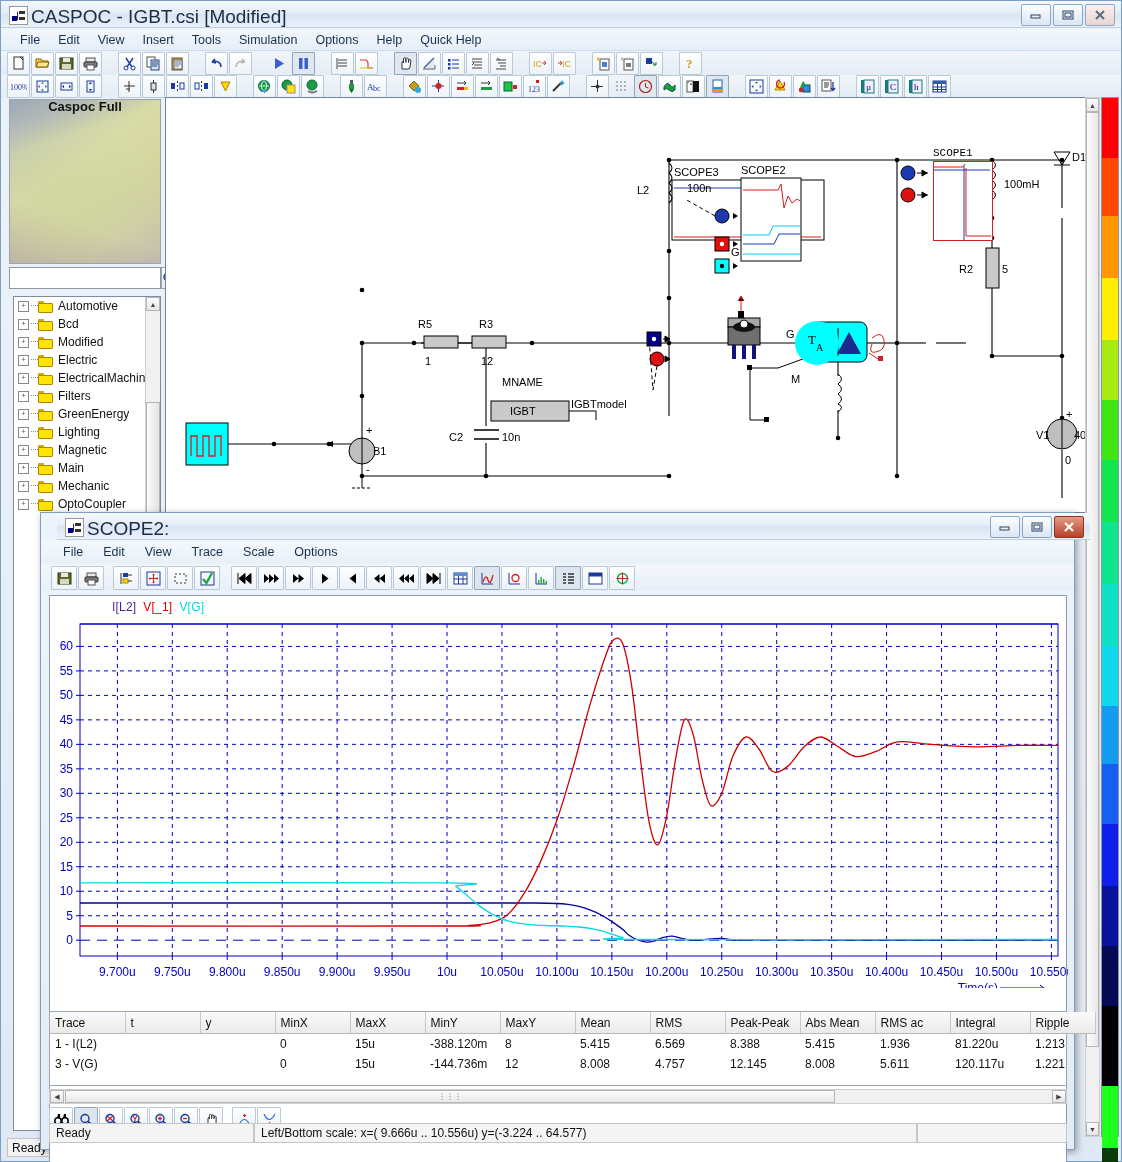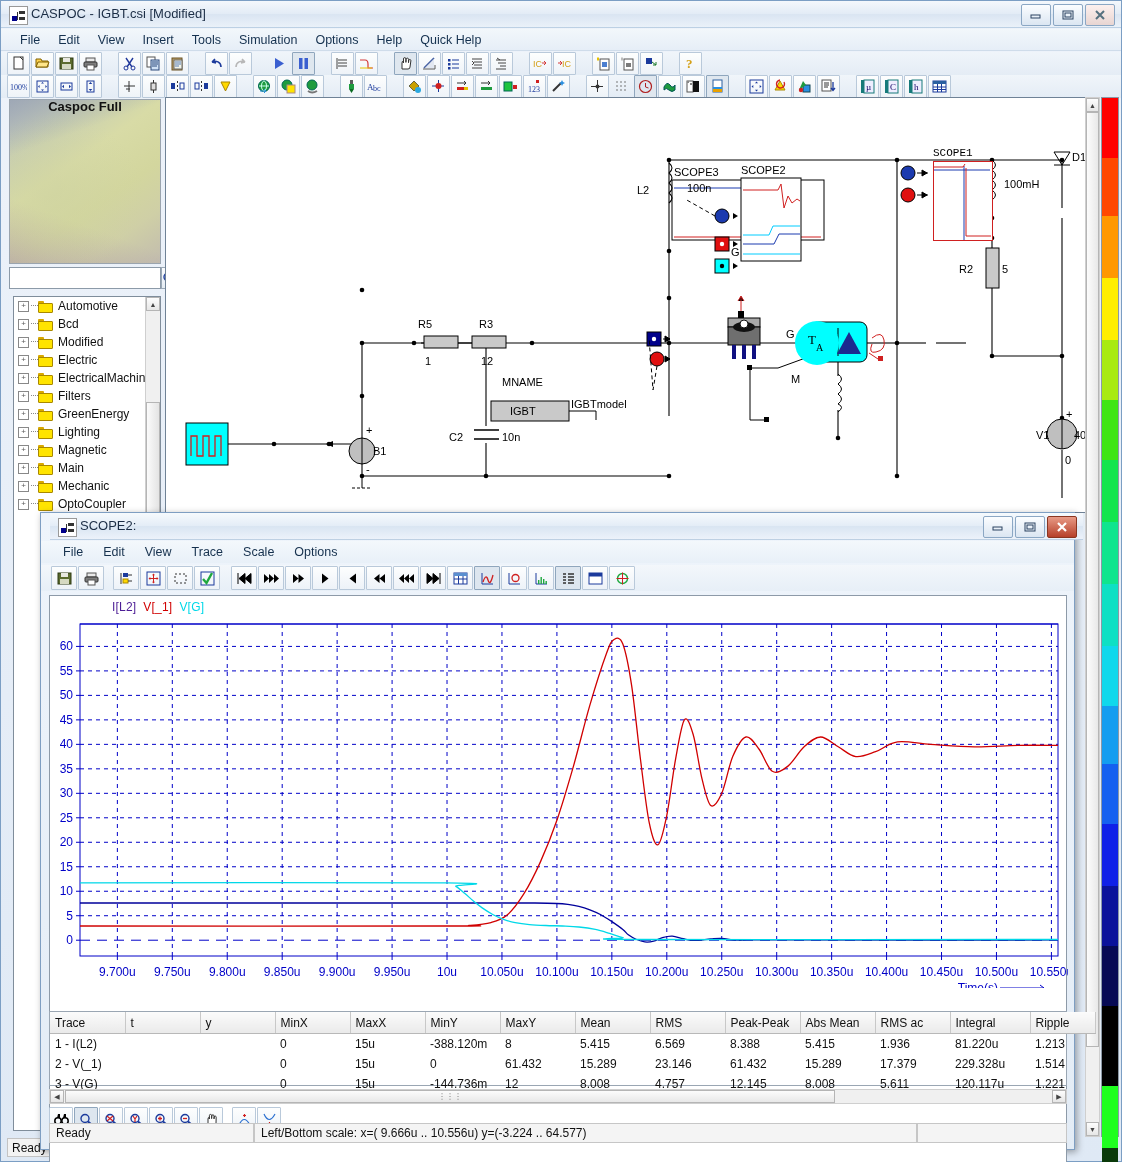--- a/index.html
+++ b/index.html
@@ -8,21 +8,21 @@
     font-family:"Liberation Sans",sans-serif;font-size:12px;
     background:#d6e3f0;
   }
   
   #main-window{position:absolute;left:0;top:0;width:1122px;height:1162px;
     background:linear-gradient(to bottom,#eef3fa 0%,#dfe9f5 100%);
     border:1px solid #7b9ec4;box-sizing:border-box;}
   .titlebar{position:absolute;left:0;top:0;width:100%;height:27px;
     background:linear-gradient(to bottom,#f4f8fc 0%,#e3ecf6 48%,#dae5f2 52%,#eaf1f9 100%);
     border-bottom:1px solid #bcd0e4;box-sizing:border-box;}
-  .title-text{position:absolute;left:30px;top:5px;font-size:13px;color:#1b2d45;}
+  .title-text{position:absolute;left:30px;top:5px;font-size:19px;color:#1b2d45;}
   .app-ico{position:absolute;left:8px;top:5px;width:17px;height:17px;
     background:#fff;border:1px solid #999;font-size:5px;color:#003;overflow:hidden;}
   .app-ico i{position:absolute;display:block;background:#00008b;}
   .wbtns{position:absolute;right:6px;top:3px;display:flex;gap:2px;}
   .wbtn{width:28px;height:20px;border:1px solid #8ba7c4;border-radius:2px;
     background:linear-gradient(to bottom,#fbfdff,#dbe6f2);
     display:flex;align-items:center;justify-content:center;font-size:11px;color:#20364f;}
   .wbtn.close{background:linear-gradient(to bottom,#fdf0ee,#e8d5d2);}
   
   .menubar{position:absolute;left:0;top:28px;width:100%;height:22px;
@@ -82,21 +82,21 @@
   #palscroll .dn{position:absolute;bottom:0;left:0;width:13px;}
   #palscroll .thumb{position:absolute;top:14px;left:0;width:13px;height:935px;border:1px solid #b5b5b5;
     background:linear-gradient(to right,#fcfcfc,#e8e8e8);box-sizing:border-box;}
   .main-status{position:absolute;left:6px;bottom:4px;width:100px;height:19px;font-size:12px;color:#111;
     border:1px solid #c3c3c3;background:#f3f3f3;box-sizing:border-box;padding:2px 4px;overflow:hidden;}
   
   #scope{position:absolute;left:40px;top:512px;width:1035px;height:638px;
     background:linear-gradient(to bottom,#eef4fb,#e3ecf6);
     border:1px solid #7e9ec2;box-sizing:border-box;
     box-shadow:2px 2px 7px rgba(0,0,0,.35);}
-  .scope-title{position:absolute;left:9px;top:0;width:100%;height:27px;
+  .scope-title{position:absolute;left:16px;top:0;width:100%;height:27px;
     background:linear-gradient(to bottom,#f6fafd 0%,#e4edf7 48%,#d9e5f2 52%,#ecf2fa 100%);
     border-bottom:1px solid #bed0e3;box-sizing:border-box;}
   .scope-menubar{position:absolute;left:0;top:28px;width:100%;height:22px;display:flex;align-items:center;padding-left:12px;
     background:linear-gradient(to bottom,#f3f8fc,#e8f0f8);box-sizing:border-box;}
   .scope-menubar span{padding:2px 10px;color:#16314e;font-size:12.5px;}
   .scope-toolbar{position:absolute;left:0;top:52px;width:100%;height:26px;display:flex;align-items:center;padding-left:10px;
     background:linear-gradient(to bottom,#f3f7fb,#e7eff7);box-sizing:border-box;}
   .sbtn{width:24px;height:22px;margin-right:1px;border:1px solid #b9c9da;border-radius:1px;
     background:linear-gradient(to bottom,#fdfefe,#edf2f8);
     display:flex;align-items:center;justify-content:center;}
@@ -1346,36 +1346,20 @@
             <td>8</td>
             <td>5.415</td>
             <td>6.569</td>
             <td>8.388</td>
             <td>5.415</td>
             <td>1.936</td>
             <td>81.220u</td>
             <td>1.213</td>
           </tr>
           <tr>
-            <td>2 - V(_1)</td>
-            <td></td>
-            <td></td>
-            <td>0</td>
-            <td>15u</td>
-            <td>0</td>
-            <td>61.432</td>
-            <td>15.289</td>
-            <td>23.146</td>
-            <td>61.432</td>
-            <td>15.289</td>
-            <td>17.379</td>
-            <td>229.328u</td>
-            <td>1.514</td>
-          </tr>
-          <tr>
             <td>3 - V(G)</td>
             <td></td>
             <td></td>
             <td>0</td>
             <td>15u</td>
             <td>-144.736m</td>
             <td>12</td>
             <td>8.008</td>
             <td>4.757</td>
             <td>12.145</td>

